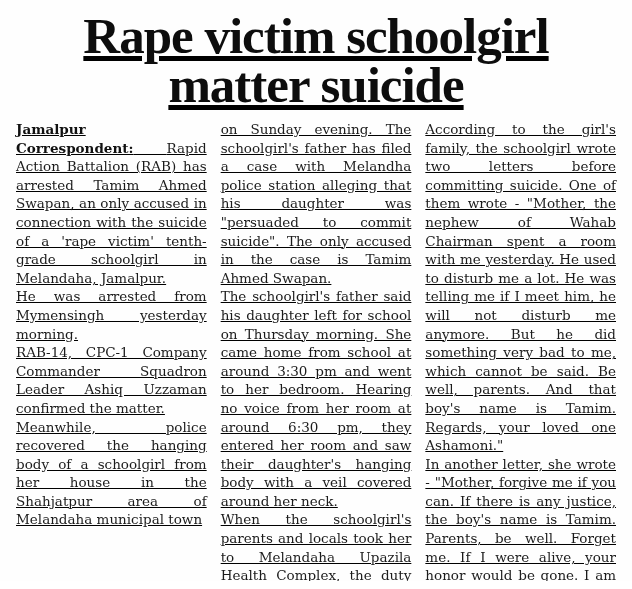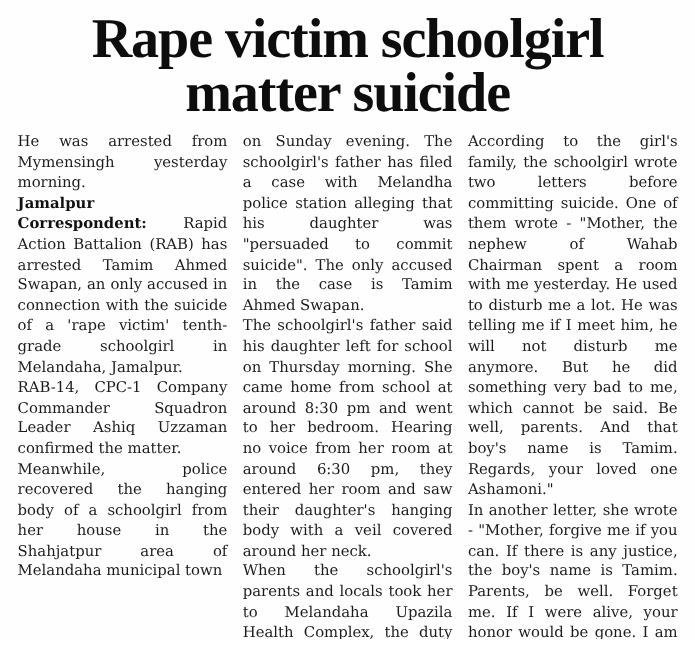--- a/index.html
+++ b/index.html
@@ -7,20 +7,21 @@
     padding: 0;
     background: #ffffff;
   }
   .page {
     position: relative;
     width: 632px;
     height: 581px;
     background: #fefefe;
     overflow: hidden;
     box-sizing: border-box;
+    text-decoration: underline;
   }
   .headline {
     text-align: center;
     font-family: "Liberation Serif", serif;
     font-weight: bold;
     color: #0d0d0d;
     font-size: 51px;
     line-height: 49px;
     letter-spacing: -1px;
     padding-top: 12px;
@@ -55,29 +56,29 @@
 <div class="page">
 
   <div class="headline">
     <div>Rape victim schoolgirl</div>
     <div>matter suicide</div>
   </div>
 
   <div class="columns">
 
     <div class="column">
+      <p><span class="byline">Jamalpur Correspondent:</span> <span>Rapid Action Battalion (RAB) has arrested Tamim Ahmed Swapan, an only accused in connection with the suicide of a 'rape victim' tenth-grade schoolgirl in Melandaha, Jamalpur.</span></p>
       <p>He was arrested from Mymensingh yesterday morning.</p>
-      <p><span class="byline">Jamalpur Correspondent:</span> <span>Rapid Action Battalion (RAB) has arrested Tamim Ahmed Swapan, an only accused in connection with the suicide of a 'rape victim' tenth-grade schoolgirl in Melandaha, Jamalpur.</span></p>
       <p>RAB-14, CPC-1 Company Commander Squadron Leader Ashiq Uzzaman confirmed the matter.</p>
       <p>Meanwhile, police recovered the hanging body of a schoolgirl from her house in the Shahjatpur area of Melandaha municipal town</p>
     </div>
 
     <div class="column">
       <p>on Sunday evening. The schoolgirl's father has filed a case with Melandha police station alleging that his daughter was "persuaded to commit suicide". The only accused in the case is Tamim Ahmed Swapan.</p>
-      <p>The schoolgirl's father said his daughter left for school on Thursday morning. She came home from school at around 8:30 pm and went to her bedroom. Hearing no voice from her room at around 6:30 pm, they entered her room and saw their daughter's hanging body with a veil covered around her neck.</p>
+      <p>The schoolgirl's father said his daughter left for school on Thursday morning. She came home from school at around 3:30 pm and went to her bedroom. Hearing no voice from her room at around 6:30 pm, they entered her room and saw their daughter's hanging body with a veil covered around her neck.</p>
       <p>When the schoolgirl's parents and locals took her to Melandaha Upazila Health Complex, the duty doctor declared her dead.</p>
     </div>
 
     <div class="column">
       <p>According to the girl's family, the schoolgirl wrote two letters before committing suicide. One of them wrote - "Mother, the nephew of Wahab Chairman spent a room with me yesterday. He used to disturb me a lot. He was telling me if I meet him, he will not disturb me anymore. But he did something very bad to me, which cannot be said. Be well, parents. And that boy's name is Tamim. Regards, your loved one Ashamoni."</p>
       <p>In another letter, she wrote - "Mother, forgive me if you can. If there is any justice, the boy's name is Tamim. Parents, be well. Forget me. If I were alive, your honor would be gone. I am saying again, please be well. Goodbye."</p>
     </div>
 
   </div>
 

